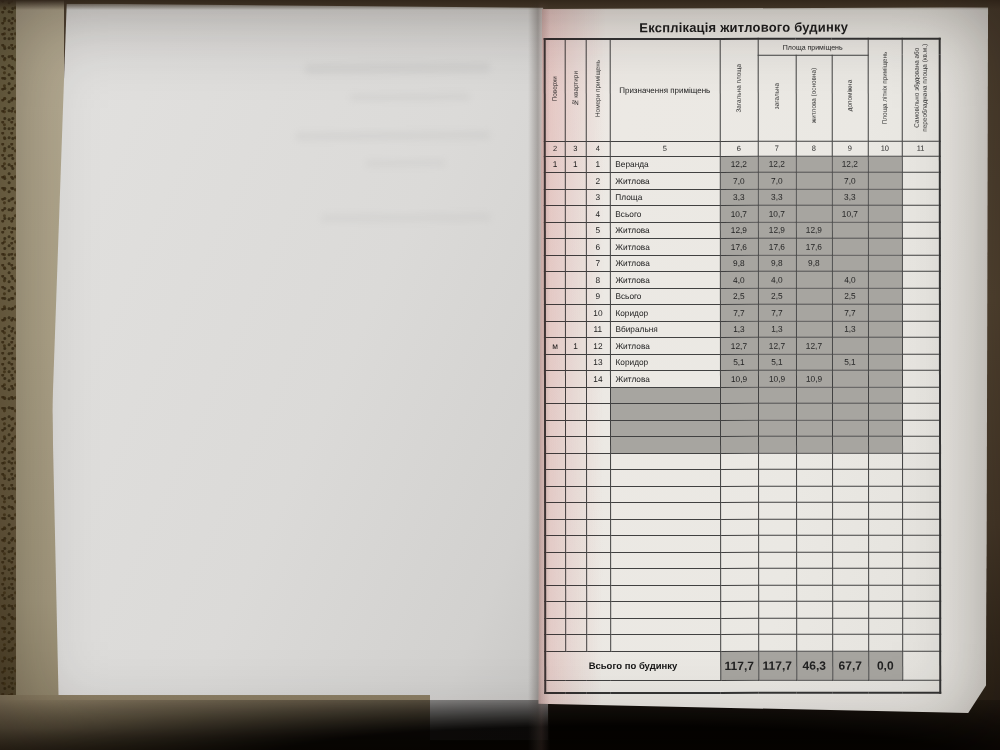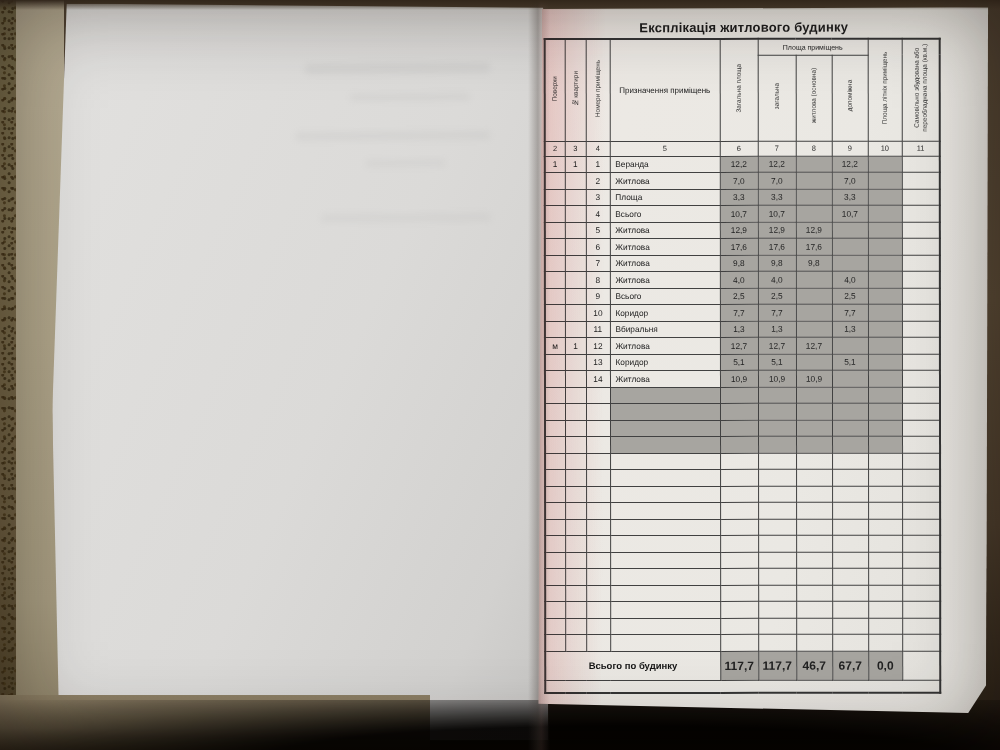--- a/index.html
+++ b/index.html
@@ -497,21 +497,21 @@
               <td class="c"></td>
               <td class="c"></td>
               <td class="c"></td>
             </tr>
           </tbody>
         <tfoot>
           <tr class="totals">
             <td class="lab" colspan="4">Всього по будинку</td>
             <td class="c g">117,7</td>
             <td class="c g">117,7</td>
-            <td class="c g">46,7</td>
+            <td class="c g">46,3</td>
             <td class="c g">67,7</td>
             <td class="c g">0,0</td>
             <td></td>
           </tr>
           <tr class="after">
             <td colspan="10"></td>
           </tr>
         </tfoot>
       </table>
     </div>

